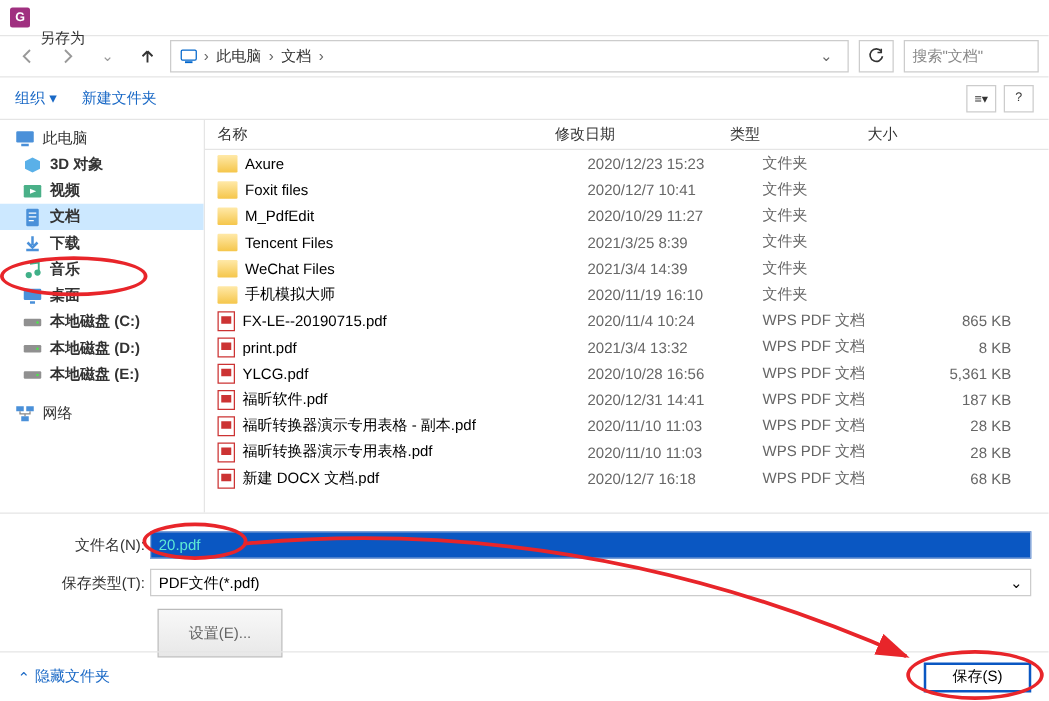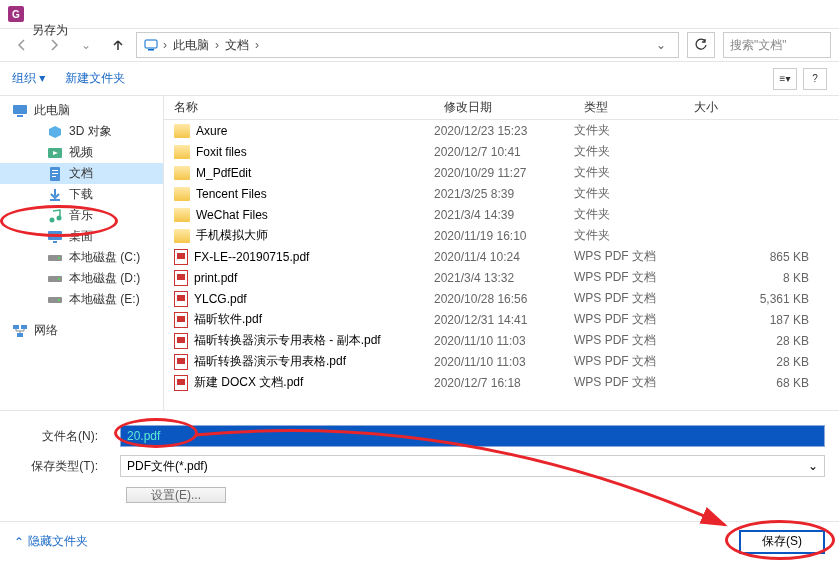--- a/index.html
+++ b/index.html
@@ -20,46 +20,46 @@
 .searchbox { width: 108px; height: 26px; border: 1px solid #ccc; margin-left: 4px; display: flex; align-items: center; padding: 0 6px; gap: 4px; color:#888; }
 .toolbar { height: 34px; display: flex; align-items: center; justify-content: space-between; padding: 0 12px; border-bottom: 1px solid #e5e5e5; text-align: center; }
 .toolbar .left { display: flex; gap: 20px; }
 .toolbar .link { color: #1a69c6; cursor: pointer; }
 .toolbar .right { display: flex; gap: 6px; align-items:center; }
 .toolbtn { width:24px; height:22px; border:1px solid #ccc; display:flex; align-items:center; justify-content:center; color:#333; font-size:10px; }
 .body { display: flex; height: 314px; }
 .sidebar { width: 164px; border-right: 1px solid #e5e5e5; padding: 4px 0; overflow: hidden; }
 .tree-item { height: 21px; display: flex; align-items: center; padding-left: 12px; gap: 6px; cursor: pointer; }
 .tree-item.selected { background: #cce8ff; }
-.tree-item.indent1 { padding-left: 47px; }
+.tree-item.indent1 { padding-left: 18px; font-weight: bold; }
 .ti-icon { width:16px; height:16px; display:flex; align-items:center; justify-content:center; font-size:12px; }
 .ti-label { color:#333; }
 .filearea { flex: 1; display: flex; flex-direction: column; }
 .col-headers { height: 24px; display: flex; align-items: center; border-bottom: 1px solid #e5e5e5; color:#333;justify-content:flex-end; }
 .col-headers > div { padding-left: 10px; }
 .c-name { width: 270px; }
 .c-date { width: 140px; }
 .c-type { width: 110px; }
 .c-size { flex:1; text-align: left; }
 .file-list { flex:1; overflow: hidden; }
 .file-row { height: 21px; display: flex; align-items: center; }
 .file-row .fname { width: 270px; display:flex; align-items:center; gap:6px; padding-left:10px; }
-.file-row .fdate { width: 140px; color:#666; }
+.file-row .fdate { width: 140px; color:#666;margin-left:36px; }
 .file-row .ftype { width: 110px; color:#666; }
 .file-row .fsize { flex:1; color:#666; text-align:right; padding-right: 30px; }
 .folder-icon { width:16px; height:14px; background: linear-gradient(#ffe9a8,#f5c64b); border-radius: 1px; }
 .pdf-icon { width:14px; height:16px; border:1px solid #c33; background:#fff; position:relative; }
 .pdf-icon:before { content:""; position:absolute; left:2px; top:3px; right:2px; height:6px; background:#c33; }
 .bottom { border-top: 1px solid #e5e5e5; padding: 10px 14px 4px 14px; }
 .field-row { display: flex; align-items: center; height: 30px; }
-.field-label { width: 106px; text-align: right; padding-right: 22px; color:#333; }
+.field-label { width: 106px; text-align: right; padding-right: 4px; color:#333; }
 .field-input { flex: 1; height: 22px; border: 1px solid #8aa8d8; padding: 0 6px; background:#fff; }
 .field-input.sel { background:#0a57c2; color:#5eead4; display:flex; align-items:center;text-align:right; }
 .field-select { flex: 1; height: 22px; border: 1px solid #ccc; padding: 0 6px; display:flex; align-items:center; justify-content:space-between; background:#fff; }
-.settings-btn { margin-left: 112px; margin-top: 6px; width: 100px; height: 16px; border: 1px solid #bbb; background: linear-gradient(#f8f8f8,#e8e8e8); color:#666; display:flex; align-items:center; justify-content:center; }
+.settings-btn { margin-left: 112px; margin-top: 6px; width: 100px; height: 39px; border: 1px solid #bbb; background: linear-gradient(#f8f8f8,#e8e8e8); color:#666; display:flex; align-items:center; justify-content:center; }
 .footer { position:absolute; bottom:0; left:0; right:0; height: 40px; border-top: 1px solid #e5e5e5; display:flex; align-items:center; justify-content:space-between; padding: 0 14px; }
 .hide-folders { color:#1a69c6; cursor:pointer; display:flex; align-items:center; gap:4px; }
 .save-btn { width: 86px; height: 24px; border: 2px solid #0a57c2; background:#fff; display:flex; align-items:center; justify-content:center; cursor:pointer; }
 
 
 .annot-ellipse { position:absolute; border: 3px solid #e8252a; border-radius: 50%; pointer-events:none; }
 .annot-arrow { position:absolute; pointer-events:none; }
 </style>
 </head>
 <body>

